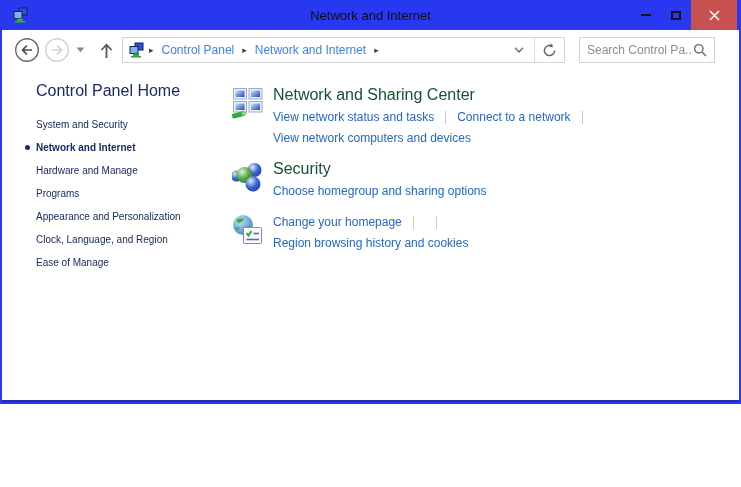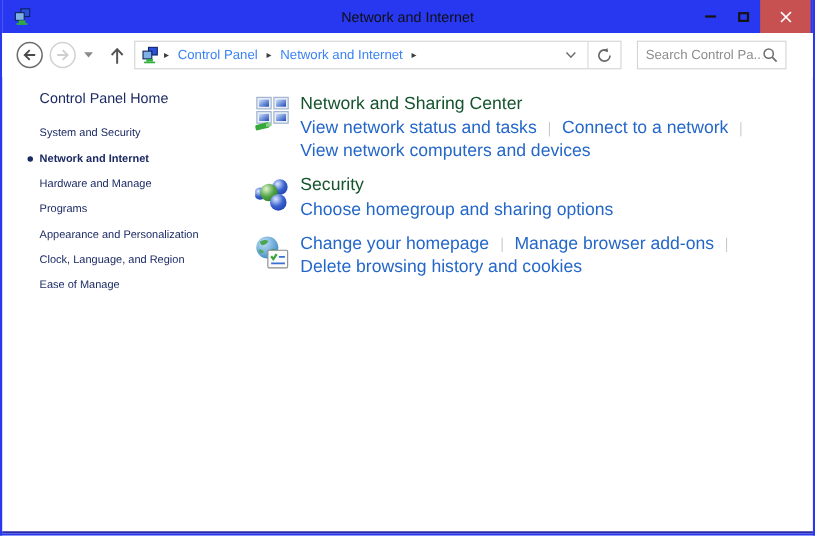--- a/index.html
+++ b/index.html
@@ -1,17 +1,17 @@
 <!DOCTYPE html>
 <html><head>
 <meta charset="utf-8">
 <style>
   * { margin:0; padding:0; box-sizing:border-box; }
   html,body { width:741px; height:487px; background:#fff; font-family:"Liberation Sans",sans-serif; }
-  .window { width:741px; height:487px; border:2px solid #2837f0; border-top:none; background:#fff;
+  .window { width:741px; height:404px; border:2px solid #2837f0; border-top:none; background:#fff;
             display:flex; flex-direction:column; box-shadow: inset 0 -2px 0 #2a2aa8; }
   
   .titlebar { flex:0 0 30px; background:#2837f0; display:flex; align-items:center; position:relative; }
   .titlebar .title { position:absolute; left:0; right:0; text-align:center; font-size:13px; color:#0f0f0f; }
   .tb-icon { margin-left:10px; z-index:1; display:flex; }
   .ctrls { margin-left:auto; z-index:1; display:flex; height:30px; align-items:stretch; }
   .ctrl { display:flex; align-items:center; justify-content:center; cursor:default; }
   .ctrl.min, .ctrl.max { width:30px; }
   .ctrl.close { width:46px; background:#c75050; margin-right:2px; }
   .glyph-min { width:10px; height:2px; background:#141414; }
@@ -31,31 +31,31 @@
   .refreshbtn { border-left:1px solid #d9d9d9; width:30px; height:100%; display:flex;
                 align-items:center; justify-content:center; cursor:pointer; }
   .searchbox { width:136px; height:26px; border:1px solid #d4d4d4; margin-left:14px;
                display:flex; align-items:center; padding:0 7px; background:#fff; }
   .searchbox input { border:none; outline:none; flex:1; min-width:0; font-size:12px;
                      font-family:"Liberation Sans",sans-serif; color:#333; }
   .searchbox input::placeholder { color:#8d8d8d; }
   
   .content { flex:1; display:flex; }
   .sidebar { width:204px; padding:12px 0 0 34px; flex:0 0 204px; }
-  .side-home { display:block; font-size:13px; color:#1b2a63; margin-bottom:17px; cursor:pointer; text-decoration:none; }
+  .side-home { display:block; font-size:16px; color:#1b2a63; margin-bottom:17px; cursor:pointer; text-decoration:none; }
   .side-item { position:relative; display:block; font-size:10px; color:#1b2a63; line-height:15px;
                margin-bottom:8px; max-width:160px; cursor:pointer; text-decoration:none; }
   .side-item.active { font-weight:bold; }
   .bullet { position:absolute; left:-11px; top:5px; width:5px; height:5px; border-radius:50%; background:#1b2a63; }
   .main { padding-top:16px; margin-left:26px; }
   .section { display:flex; margin-bottom:10px; }
   .sec-icon { flex:0 0 32px; margin-right:9px; padding-top:1px; }
   .sec-title { font-size:16px; font-weight:400; color:#14532d; margin-bottom:4px; cursor:pointer; }
   .linkrow { display:flex; align-items:center; margin-bottom:3px; height:18px; }
-  .tasklink { font-size:16px; color:#2467c9; cursor:pointer; text-decoration:none; white-space:nowrap; }
+  .tasklink { font-size:12px; color:#2467c9; cursor:pointer; text-decoration:none; white-space:nowrap; }
   .sep { width:1px; height:13px; background:#c9c9c9; margin:0 11px; }
 </style>
 </head>
 <body>
 
 <svg width="0" height="0" style="position:absolute">
   <defs>
     <linearGradient id="scr" x1="0" y1="0" x2="1" y2="1">
       <stop offset="0" stop-color="#cfe3fa"></stop>
         <stop offset="1" stop-color="#1d48b8"></stop>
@@ -241,24 +241,23 @@
             <rect x="11.5" y="13.5" width="18" height="16" rx="1" fill="#fbfbfb" stroke="#8a8a8a"></rect>
             <path d="M14.5 19 L16.5 21.5 L19.5 17" fill="none" stroke="#3aa33a" stroke-width="2"></path>
             <path d="M21.5 19.5 H27" stroke="#3b6fd4" stroke-width="1.6"></path>
             <path d="M14.5 25.5 H27" stroke="#3b6fd4" stroke-width="1.6"></path>
           </svg>
         </span>
         <div>
           <div class="linkrow">
             <a class="tasklink">Change your homepage</a>
             <span class="sep"></span>
-            <a class="tasklink">Manage browser add-ons</a>
-            <span class="sep"></span>
-          </div>
-          <div class="linkrow">
-            <a class="tasklink">Delete browsing history and cookies</a>
+            <span class="sep"></span>
+          </div>
+          <div class="linkrow">
+            <a class="tasklink">Region browsing history and cookies</a>
           </div>
         </div>
       </div>
 
     </div>
   </div>
 </div>
 
 </body></html>

